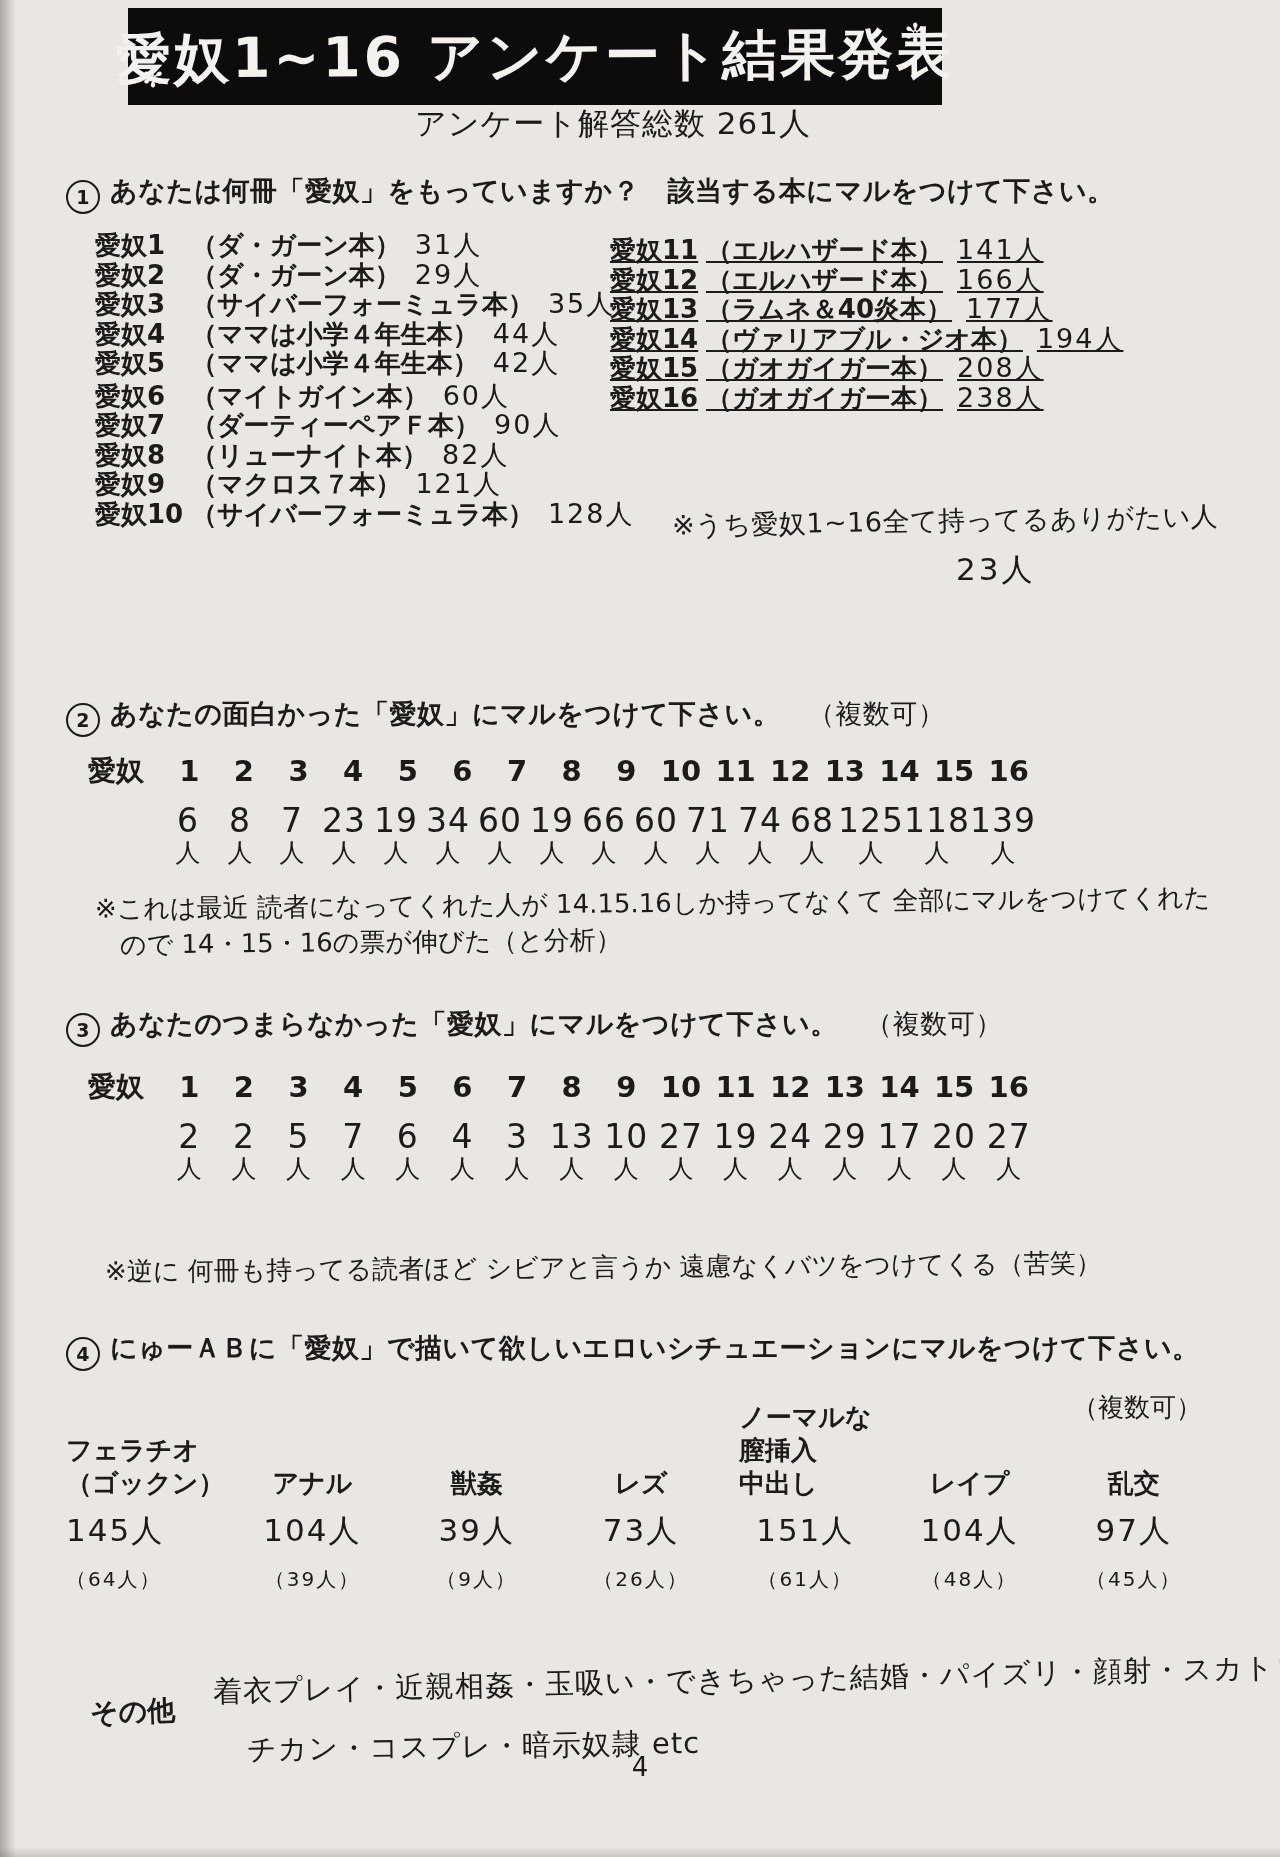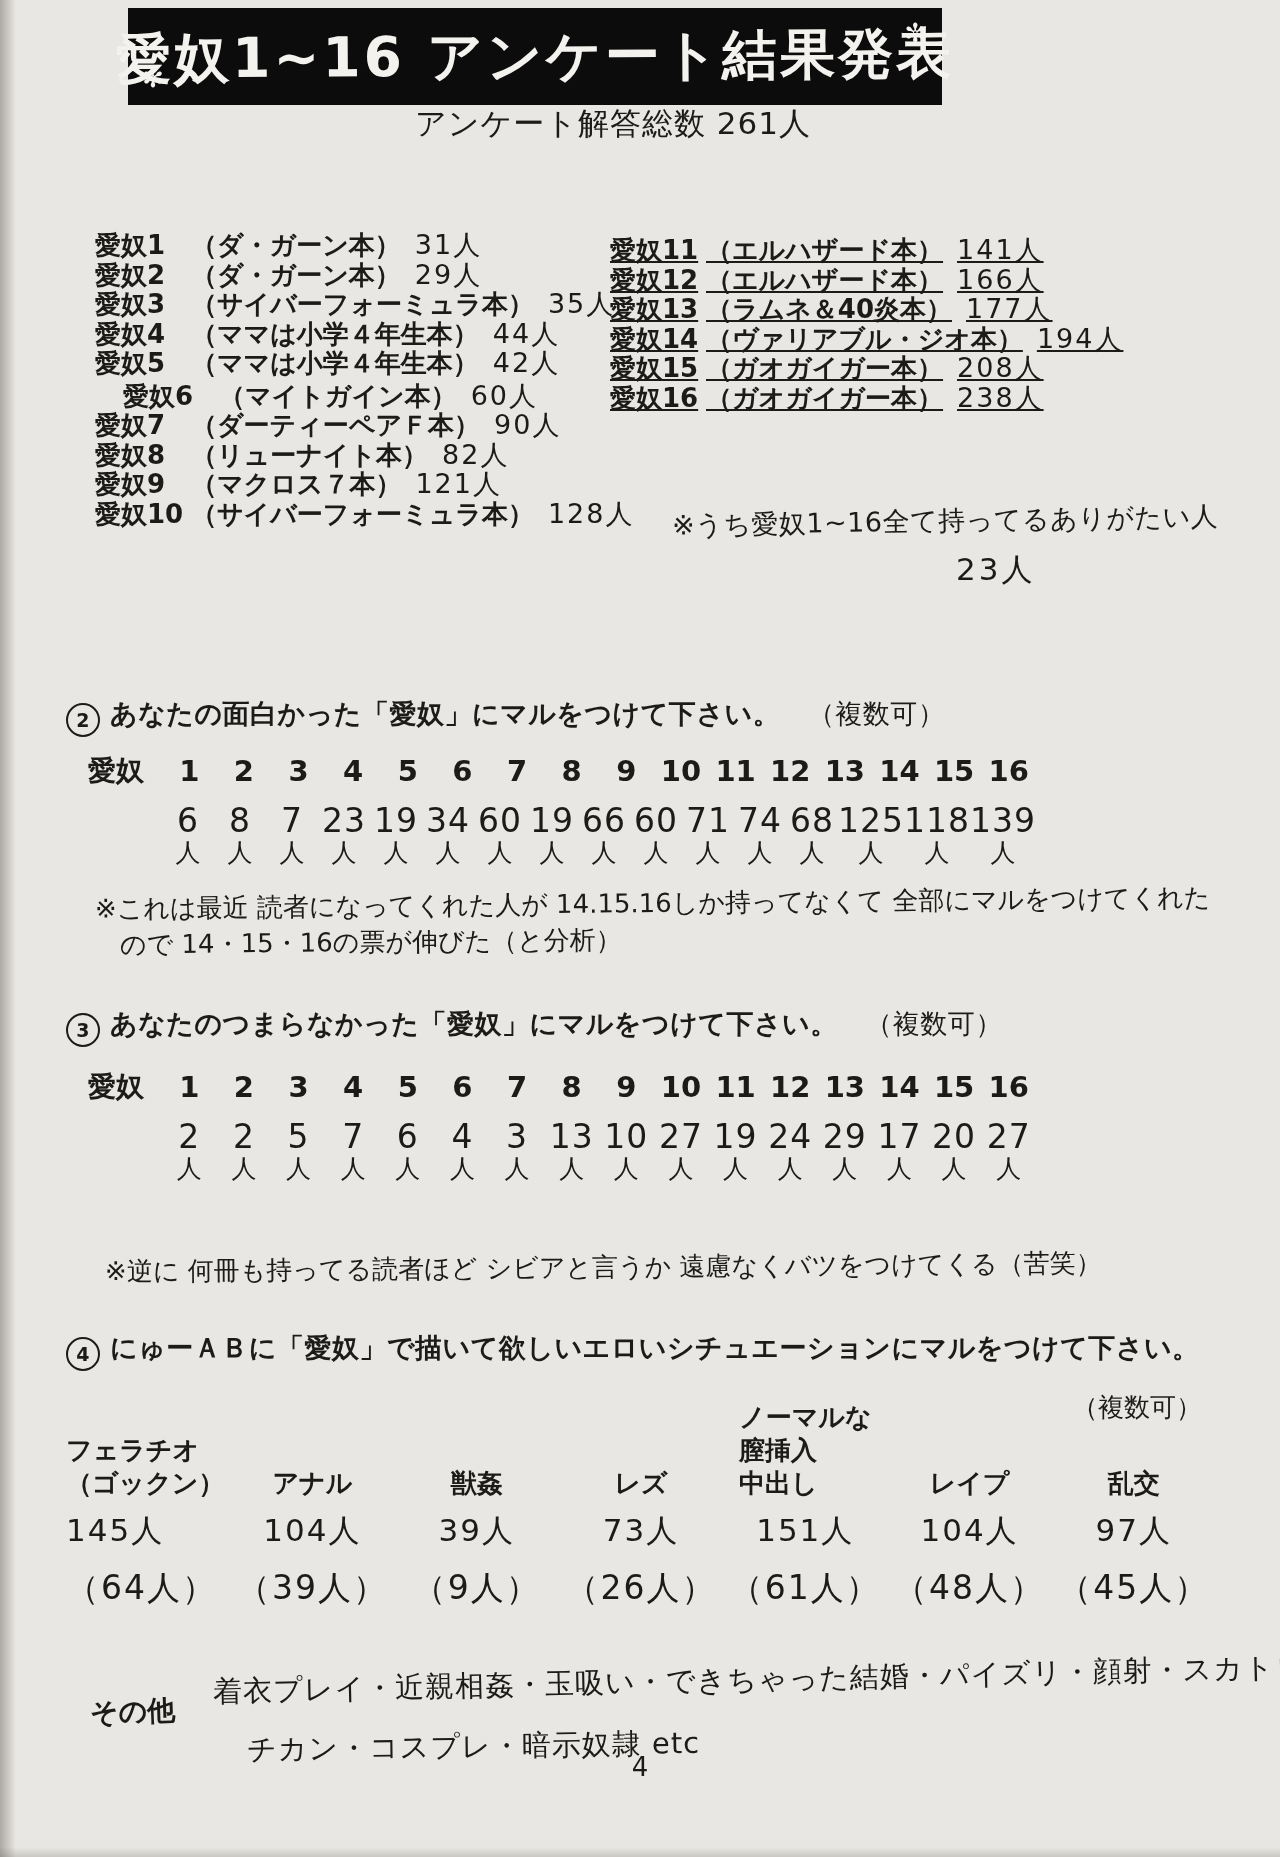--- a/index.html
+++ b/index.html
@@ -45,21 +45,21 @@
     border:2.5px solid #1d1b19; border-radius:50%;
     align-items:center; justify-content:center;
     font-size:19px; font-weight:700; vertical-align:-4px;
   }
   .hand { font-weight:400; }
   .multi-note { font-weight:500; }
 
   
   .book-list { position:absolute; }
   .book-row { display:flex; align-items:baseline; height:29.5px; font-size:26px; white-space:nowrap; }
-  .book-row.gap-above { margin-top:3px;margin-left:28px; }
+  .book-row.gap-above { margin-top:3px; }
   .book-name { font-weight:600; min-width:96px; }
   .book-series { font-weight:600; margin-right:14px; }
   .book-count { font-size:27px; letter-spacing:2px; }
 
   .q1-note { left:672px; top:503px; font-size:27px; transform:rotate(-1deg); letter-spacing:0.5px; }
   .q1-note-count { left:956px; top:549px; font-size:31px; letter-spacing:3px; }
 
   
   .num-table { position:absolute; width:948px; }
   .nt-head { display:flex; align-items:center; }
@@ -77,41 +77,44 @@
   
   .q4-multi { left:1072px; top:1390px; font-size:26px; font-weight:500; }
   .q4-table { position:absolute; left:66px; top:1392px; width:1150px; display:flex; }
   .q4-col { flex:1; display:flex; flex-direction:column; align-items:center; }
   .q4-col:first-child { align-items:flex-start; }
   .q4-label {
     height:108px; display:flex; align-items:flex-end; text-align:left;
     font-size:26px; font-weight:600; white-space:pre-line; line-height:33px;
   }
   .q4-count { margin-top:10px; font-size:31px; letter-spacing:2px; }
-  .q4-paren { margin-top:14px; font-size:33px; letter-spacing:2px; }
+  .q4-paren { margin-top:14px; font-size:20px; letter-spacing:2px; }
 
   .other-label { left:90px; top:1693px; font-size:28px; font-weight:600; transform:rotate(-2deg); }
   .other-line1 { left:213px; top:1660px; font-size:29px; transform:rotate(-1.3deg); white-space:nowrap; letter-spacing:1px; }
   .other-line2 { left:247px; top:1727px; font-size:29px; transform:rotate(-0.8deg); white-space:nowrap; letter-spacing:1px; }
 
   .page-number { left:0; right:0; top:1752px; text-align:center; font-size:26px; }
 </style>
 </head>
 <body>
 
 <div class="page">
 
   <div class="banner">
     <span class="sparkle left">✼</span>
     <span class="banner-title">愛奴1~16 アンケート結果発表</span>
     <span class="sparkle right">✼</span>
   </div>
 
   <div class="abs subtitle hand">アンケート解答総数 261人</div>
 
+  <div class="abs q-header" style="left:66px; top:173px;">
+    <span class="circled">1</span><span>あなたは何冊「愛奴」をもっていますか？　該当する本にマルをつけて下さい。</span>
+  </div>
 
   <div class="book-list" style="left:95px; top:227px;">
     <div class="book-row">
         <span class="book-name">愛奴1</span>
         <span class="book-series">（ダ・ガーン本）</span>
         <span class="book-count hand">31人</span>
       </div>
     <div class="book-row">
         <span class="book-name">愛奴2</span>
         <span class="book-series">（ダ・ガーン本）</span>

